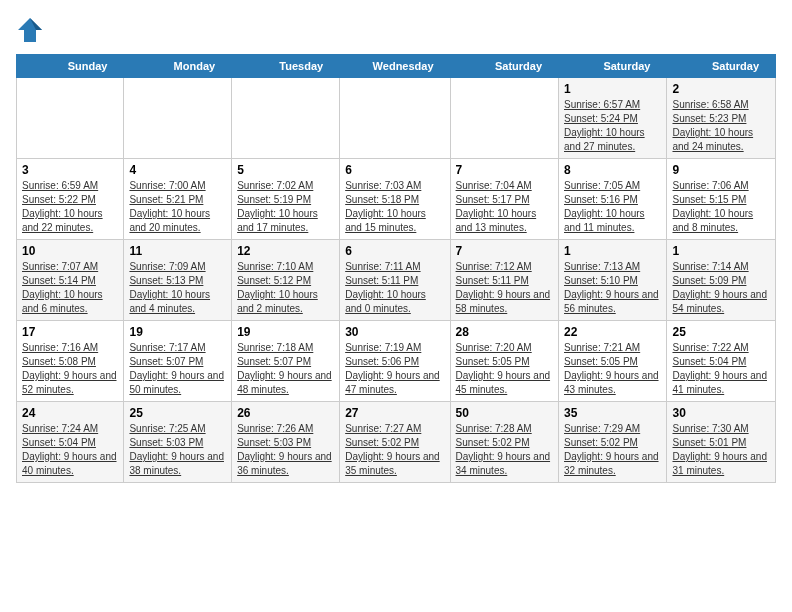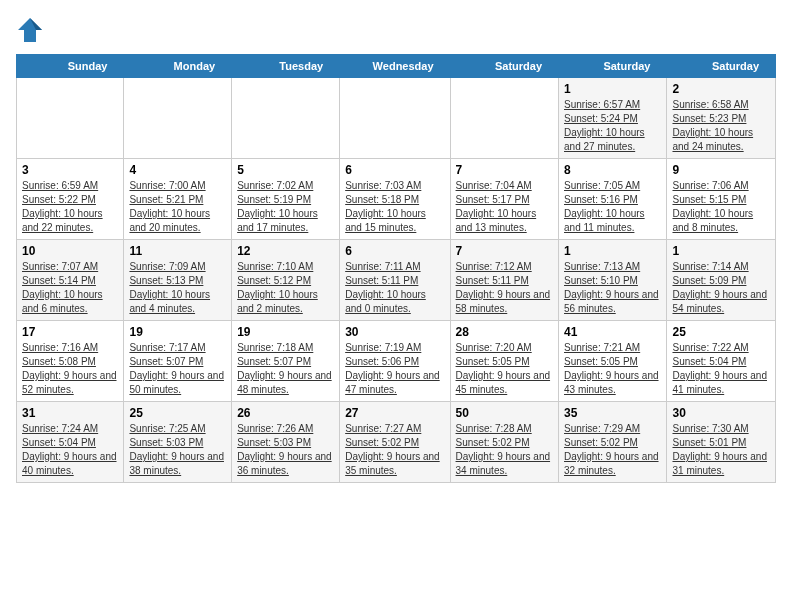--- a/index.html
+++ b/index.html
@@ -221,31 +221,31 @@
         </td>
         <td>
           <span class="day-num">30</span>
           <div class="day-info">Sunrise: 7:19 AM<br>Sunset: 5:06 PM<br>Daylight: 9 hours and 47 minutes.</div>
         </td>
         <td>
           <span class="day-num">28</span>
           <div class="day-info">Sunrise: 7:20 AM<br>Sunset: 5:05 PM<br>Daylight: 9 hours and 45 minutes.</div>
         </td>
         <td>
-          <span class="day-num">41</span>
+          <span class="day-num">22</span>
           <div class="day-info">Sunrise: 7:21 AM<br>Sunset: 5:05 PM<br>Daylight: 9 hours and 43 minutes.</div>
         </td>
         <td>
           <span class="day-num">25</span>
           <div class="day-info">Sunrise: 7:22 AM<br>Sunset: 5:04 PM<br>Daylight: 9 hours and 41 minutes.</div>
         </td>
       </tr>
       <tr>
         <td>
-          <span class="day-num">31</span>
+          <span class="day-num">24</span>
           <div class="day-info">Sunrise: 7:24 AM<br>Sunset: 5:04 PM<br>Daylight: 9 hours and 40 minutes.</div>
         </td>
         <td>
           <span class="day-num">25</span>
           <div class="day-info">Sunrise: 7:25 AM<br>Sunset: 5:03 PM<br>Daylight: 9 hours and 38 minutes.</div>
         </td>
         <td>
           <span class="day-num">26</span>
           <div class="day-info">Sunrise: 7:26 AM<br>Sunset: 5:03 PM<br>Daylight: 9 hours and 36 minutes.</div>
         </td>

